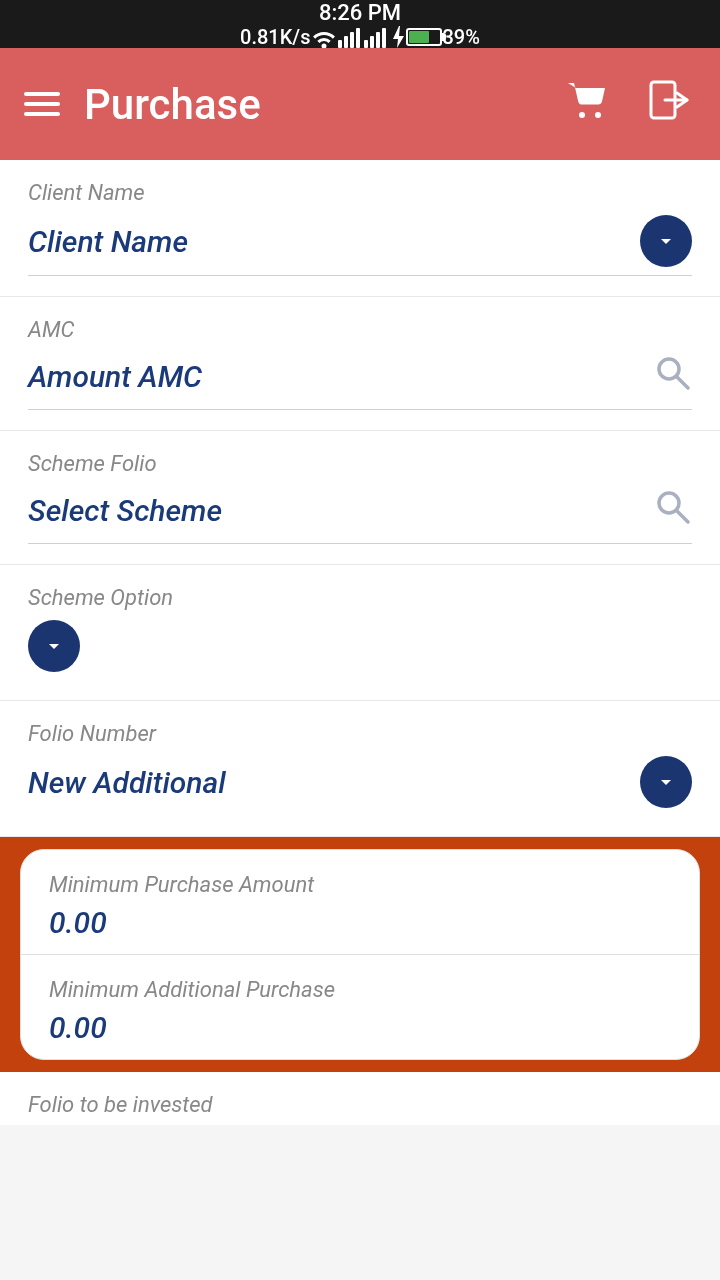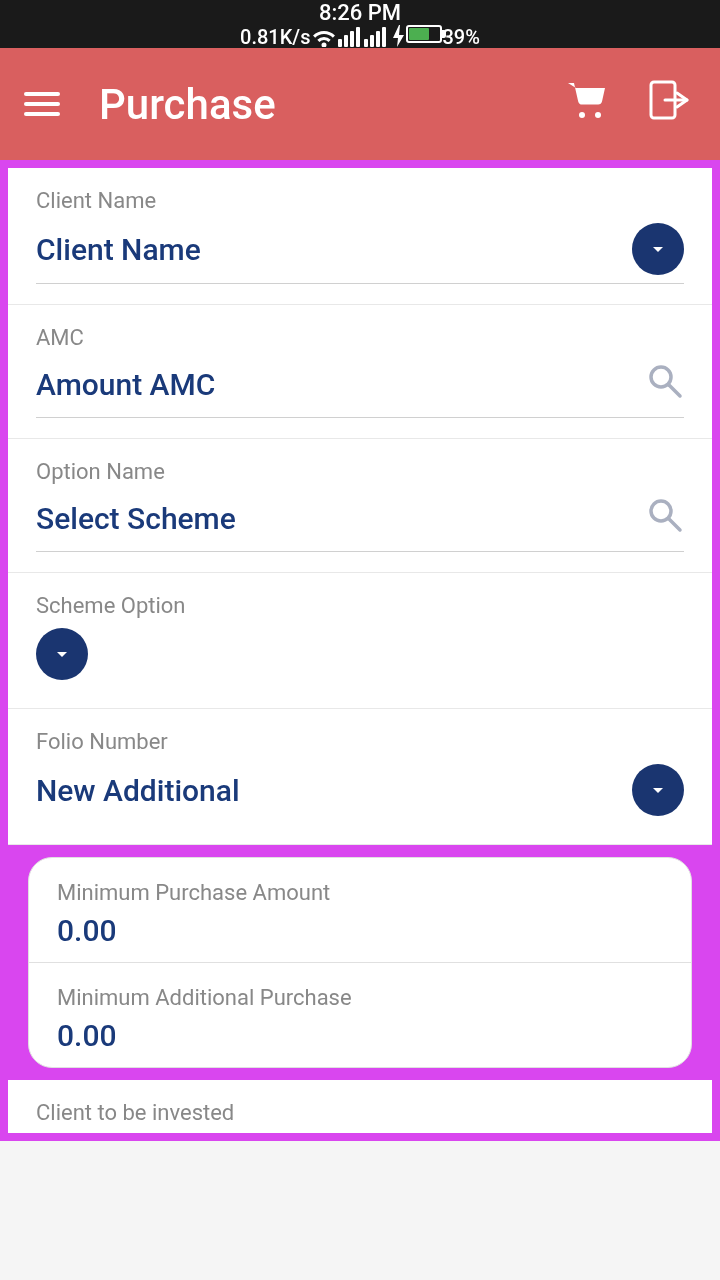--- a/index.html
+++ b/index.html
@@ -21,21 +21,21 @@
       align-items: center;
       justify-content: space-between;
       padding: 0 20px;
       font-size: 22px;
       font-weight: 500;
       flex-direction: column;
     }
     .status-left { font-size: 22px; }
     .status-right {
       display: flex;
-      align-items: flex-start;
+      align-items: center;
       font-size: 20px;
     }
     .battery-icon {
       display: inline-flex;
       align-items: center;
       gap: 3px;
     }
     .battery-body {
       width: 36px;
       height: 18px;
@@ -70,21 +70,21 @@
       background: #d95f5f;
       height: 112px;
       display: flex;
       align-items: center;
       padding: 0 24px;
       justify-content: space-between;
     }
     .app-bar-left {
       display: flex;
       align-items: center;
-      gap: 39px;
+      gap: 24px;
     }
     .hamburger-icon {
       display: flex;
       flex-direction: column;
       gap: 6px;
       cursor: pointer;
     }
     .hamburger-icon span {
       display: block;
       width: 36px;
@@ -106,22 +106,23 @@
       color: #fff;
       font-size: 38px;
       cursor: pointer;
       background: none;
       border: none;
       padding: 6px;
     }
 
     
     .content {
-      background: #d946ef;
-      padding: 8px;
+      background: #c2410c;
+      padding: 0;
+      font-style: italic;
     }
 
     
     .form-section {
       padding: 20px 28px 20px 28px;
       border-bottom: 1px solid #e8e8e8;
       background: #fff;
     }
     .field-label {
       font-size: 22px;
@@ -292,21 +293,21 @@
       <span class="search-icon-btn">
         <svg width="40" height="40" viewBox="0 0 40 40" fill="none" stroke="#aab0c0" stroke-width="3.5" stroke-linecap="round">
           <circle cx="17" cy="17" r="10"></circle>
           <line x1="25" y1="25" x2="36" y2="36"></line>
         </svg>
       </span>
     </div>
   </div>
 
   <div class="form-section">
-    <div class="field-label">Option Name</div>
+    <div class="field-label">Scheme Folio</div>
     <div class="field-row">
       <span class="field-value">Select Scheme</span>
       <span class="search-icon-btn">
         <svg width="40" height="40" viewBox="0 0 40 40" fill="none" stroke="#aab0c0" stroke-width="3.5" stroke-linecap="round">
           <circle cx="17" cy="17" r="10"></circle>
           <line x1="25" y1="25" x2="36" y2="36"></line>
         </svg>
       </span>
     </div>
   </div>
@@ -339,16 +340,16 @@
       <div class="info-card-label">Minimum Purchase Amount</div>
       <div class="info-card-value">0.00</div>
     </div>
     <div class="info-card-row">
       <div class="info-card-label">Minimum Additional Purchase</div>
       <div class="info-card-value">0.00</div>
     </div>
   </div>
 
   <div class="amount-section">
-    <div class="amount-label">Client to be invested</div>
+    <div class="amount-label">Folio to be invested</div>
   </div>
 
 </div>
 
 </body></html>

